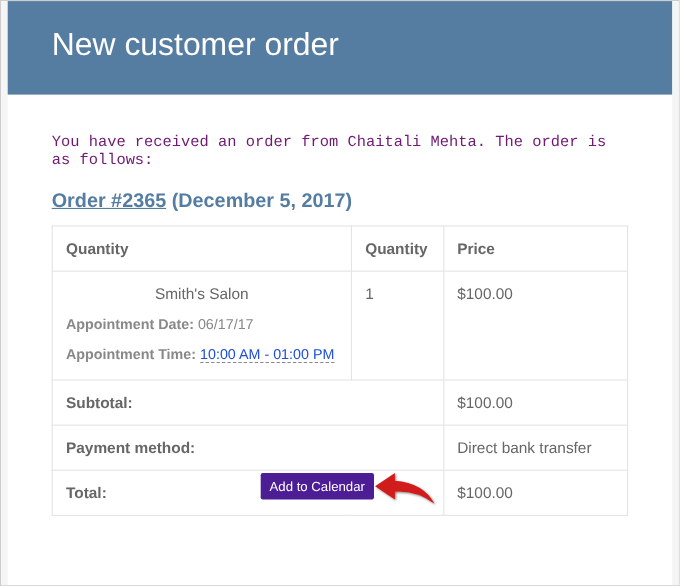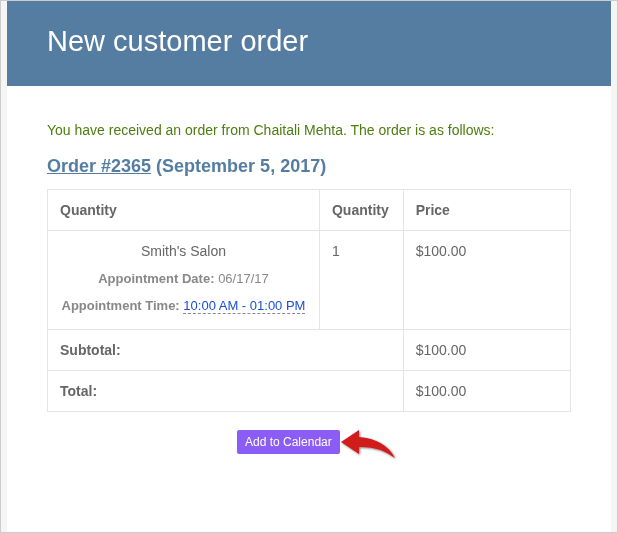--- a/index.html
+++ b/index.html
@@ -34,22 +34,23 @@
     color: #fff;
     font-size: 29px;
     font-weight: 400;
     margin: 0;
   }
   .content {
     padding: 36px 40px 0 40px;
     position: relative;
   }
   .intro {
-    color: #4d7c0f;
+    color: #701a75;
     margin: 0 0 18px 0;
+    font-family: Liberation Mono, monospace;
   }
   .order-heading {
     font-size: 18px;
     font-weight: bold;
     color: #557da1;
     margin: 0 0 12px 0;
   }
   .order-heading a {
     color: #557da1;
     text-decoration: underline;
@@ -66,28 +67,28 @@
     padding: 12px;
     color: #666;
   }
   table.order th {
     font-weight: bold;
   }
   .cell-product { width: 52%; }
   .cell-qty { width: 16%; text-align: left; vertical-align: middle; }
   .cell-price { width: 32%; vertical-align: middle; }
   .product-name { margin-bottom: 10px; text-align: center; }
-  .meta { font-size: 13px; color: #888; margin-top: 6px; line-height: 1.6; text-align: center; }
+  .meta { font-size: 13px; color: #888; margin-top: 6px; line-height: 1.6; }
   .meta strong { font-weight: bold; }
   .time-link { color: #1d4ed8; border-bottom: 1px dashed #888; }
   .summary-label { font-weight: bold; }
   .total-row td, .total-row th { padding-top: 12px; padding-bottom: 12px; }
   .tooltip {
     position: absolute;
-    background: #8b5cf6;
+    background: #4c1d95;
     color: #fff;
     font-size: 12px;
     padding: 5px 8px;
     border-radius: 2px;
     white-space: nowrap;
     left: 230px;
     top: 344px;
     z-index: 5;
   }
   .arrow {
@@ -104,21 +105,21 @@
 <div class="frame">
   <div class="outer">
     <div class="inner">
       <div class="header">
         <h1>New customer order</h1>
       </div>
       <div class="content">
         <p class="intro">You have received an order from Chaitali Mehta. The order is as follows:</p>
         <p class="order-heading">
           <a href="#">Order #2365</a>
-          <span>(September 5, 2017)</span>
+          <span>(December 5, 2017)</span>
         </p>
 
         <table class="order">
           <thead>
             <tr>
               <th class="cell-product">Quantity</th>
               <th class="cell-qty">Quantity</th>
               <th class="cell-price">Price</th>
             </tr>
           </thead>
@@ -135,20 +136,24 @@
                   <span class="time-link">10:00 AM - 01:00 PM</span>
                 </div>
               </td>
               <td class="cell-qty">1</td>
               <td class="cell-price">$100.00</td>
             </tr>
             <tr>
               <th class="summary-label" colspan="2">Subtotal:</th>
               <td>$100.00</td>
             </tr>
+            <tr>
+              <th class="summary-label" colspan="2">Payment method:</th>
+              <td>Direct bank transfer</td>
+            </tr>
             <tr class="total-row">
               <th class="summary-label" colspan="2">Total:</th>
               <td>$100.00</td>
             </tr>
           </tbody>
         </table>
 
         <div class="tooltip">Add to Calendar</div>
 
         <svg class="arrow" width="70" height="40">

